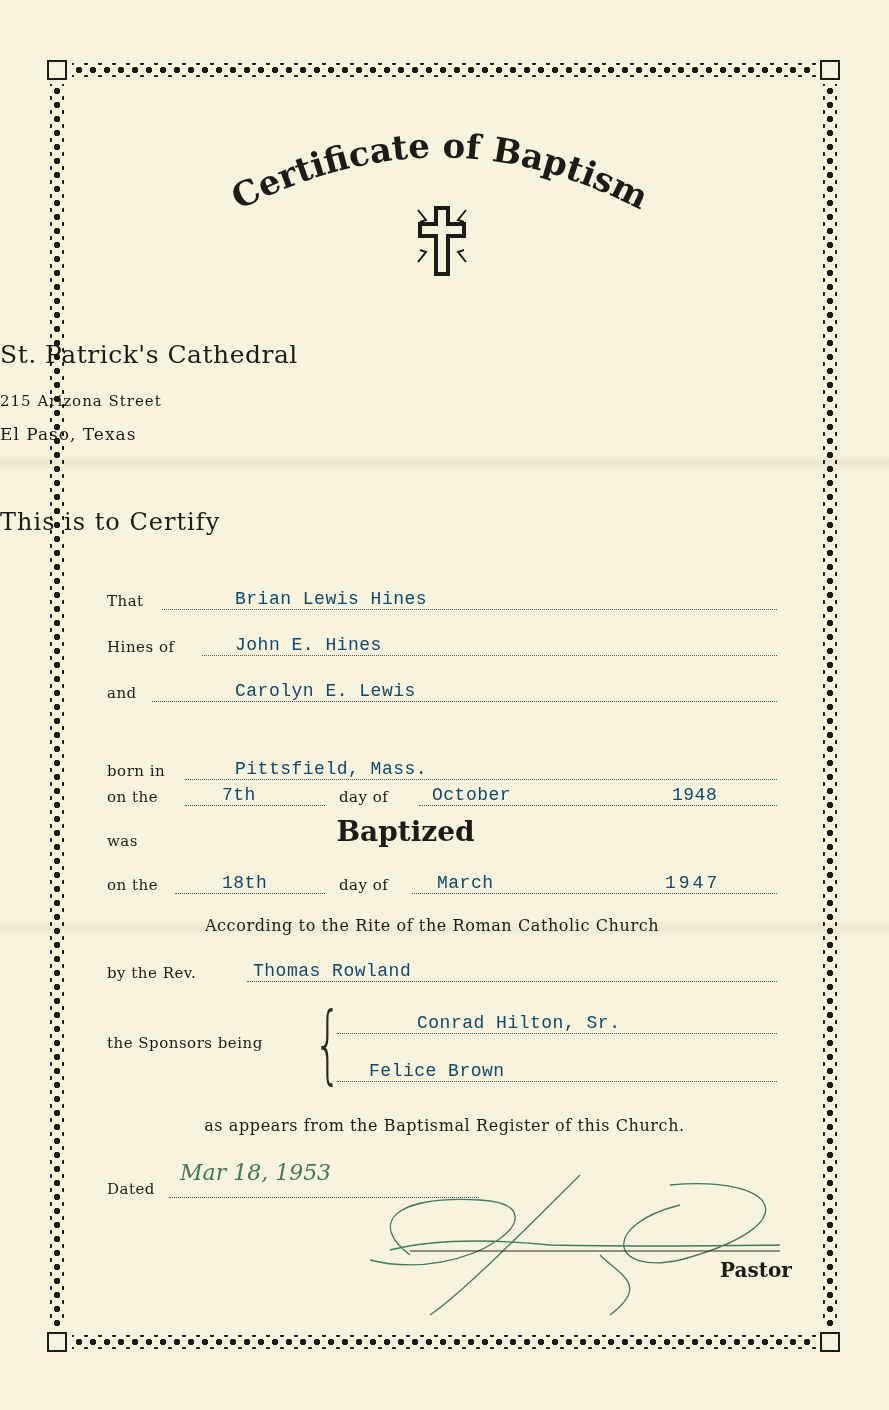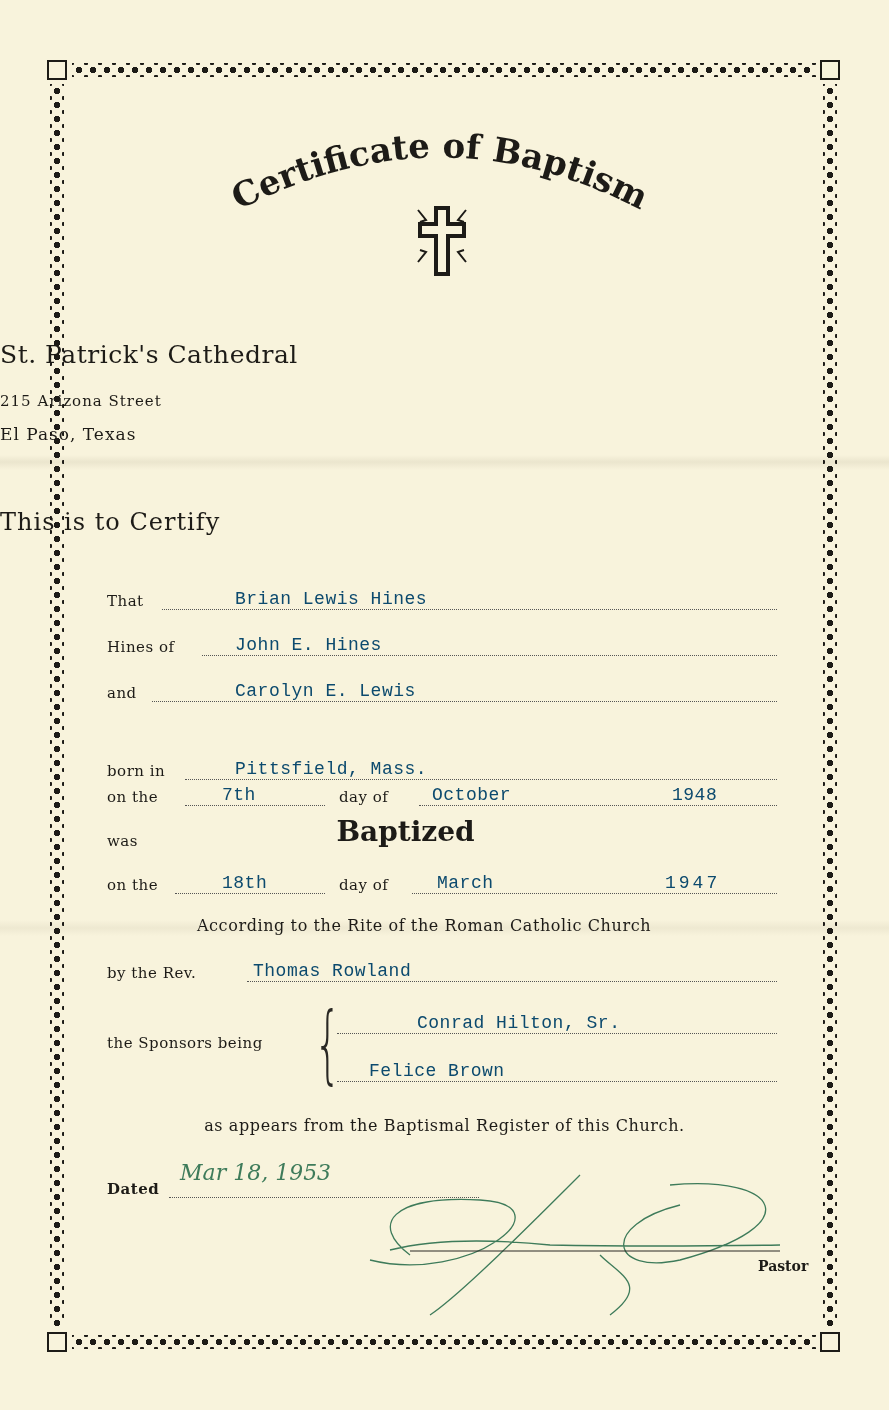--- a/index.html
+++ b/index.html
@@ -40,25 +40,25 @@
   .street { top:392px; font-size:15px; font-weight:normal; letter-spacing:1px; }
   .city { top:424px; font-size:17px; letter-spacing:1px; }
   .certify { top:508px; font-size:24px; letter-spacing:1px; }
 
   .row { position:absolute; left:107px; width:670px; height:26px; font-size:15px; }
   .label { position:absolute; left:0; bottom:4px; white-space:nowrap; letter-spacing:0.5px; }
   .line { position:absolute; bottom:4px; height:0; border-bottom:1px dotted #555; }
   .value { position:absolute; bottom:5px; font-family:"Liberation Mono", monospace; font-size:18px; color:#0c4a6e; white-space:nowrap; letter-spacing:0.5px; }
 
   .baptized { position:absolute; left:0; width:811px; text-align:center; top:815px; font-size:28px; font-weight:bold; }
-  .rite { position:absolute; left:0; width:848px; text-align:center; top:916px; font-size:16px; letter-spacing:0.6px; }
+  .rite { position:absolute; left:0; width:848px; text-align:center; top:916px; font-size:16px; letter-spacing:0.6px;padding-left:8px; }
   .register { position:absolute; left:0; width:889px; text-align:center; top:1116px; font-size:16px; letter-spacing:0.6px; }
   .brace { position:absolute; left:314px; top:1000px; font-size:86px; font-weight:100; line-height:1; color:#2a2824; transform:scaleX(0.5); transform-origin:left; font-family:"DejaVu Sans", sans-serif; }
   .handwriting { position:absolute; font-family:"DejaVu Serif", serif; font-style:italic; color:#3e7b5a; font-size:22px; }
-  .pastor { position:absolute; left:758px; top:1258px; font-size:14px; font-weight:bold; }
+  .pastor { position:absolute; left:720px; top:1258px; font-size:20px; font-weight:bold; }
   .sig { position:absolute; left:350px; top:1165px; width:450px; height:160px; }
 </style>
 </head>
 <body>
 
 <div class="corner" style="left:47px;top:60px;"></div>
 <div class="corner" style="left:820px;top:60px;"></div>
 <div class="corner" style="left:47px;top:1332px;"></div>
 <div class="corner" style="left:820px;top:1332px;"></div>
 <div class="border-h" style="left:72px;top:63px;width:744px;"></div>
@@ -146,21 +146,21 @@
   <span class="value" style="left:262px;margin-left:48px;">Conrad Hilton, Sr.</span>
 </div>
 <div class="row" style="top:1060px;">
   <span class="line" style="left:230px;width:440px;"></span>
   <span class="value" style="left:262px;">Felice Brown</span>
 </div>
 
 <div class="register">as appears from the Baptismal Register of this Church.</div>
 
 <div class="row" style="top:1176px;">
-  <span class="label" style="font-weight:bold;">Dated</span>
+  <span class="label" style="font-weight:normal;">Dated</span>
   <span class="line" style="left:62px;width:310px;"></span>
 </div>
 <div class="handwriting" style="left:180px;top:1160px;">Mar 18, 1953</div>
 
 <svg class="sig" viewBox="0 0 450 160">
   <path d="M60 90 C 20 60, 40 30, 130 35 C 220 40, 120 120, 20 95 M230 10 C 180 60, 110 130, 80 150 M320 20 C 430 10, 460 60, 330 95 C 260 110, 250 60, 330 40 M40 85 Q 100 70 200 80 Q 300 82 430 80 M250 90 C 270 110, 300 120, 260 150" stroke="#3e7b5a" stroke-width="1.3" fill="none"></path>
   <line x1="60" y1="86" x2="430" y2="86" stroke="#2a2824" stroke-width="1"></line>
 </svg>
 <div class="pastor">Pastor</div>
 

